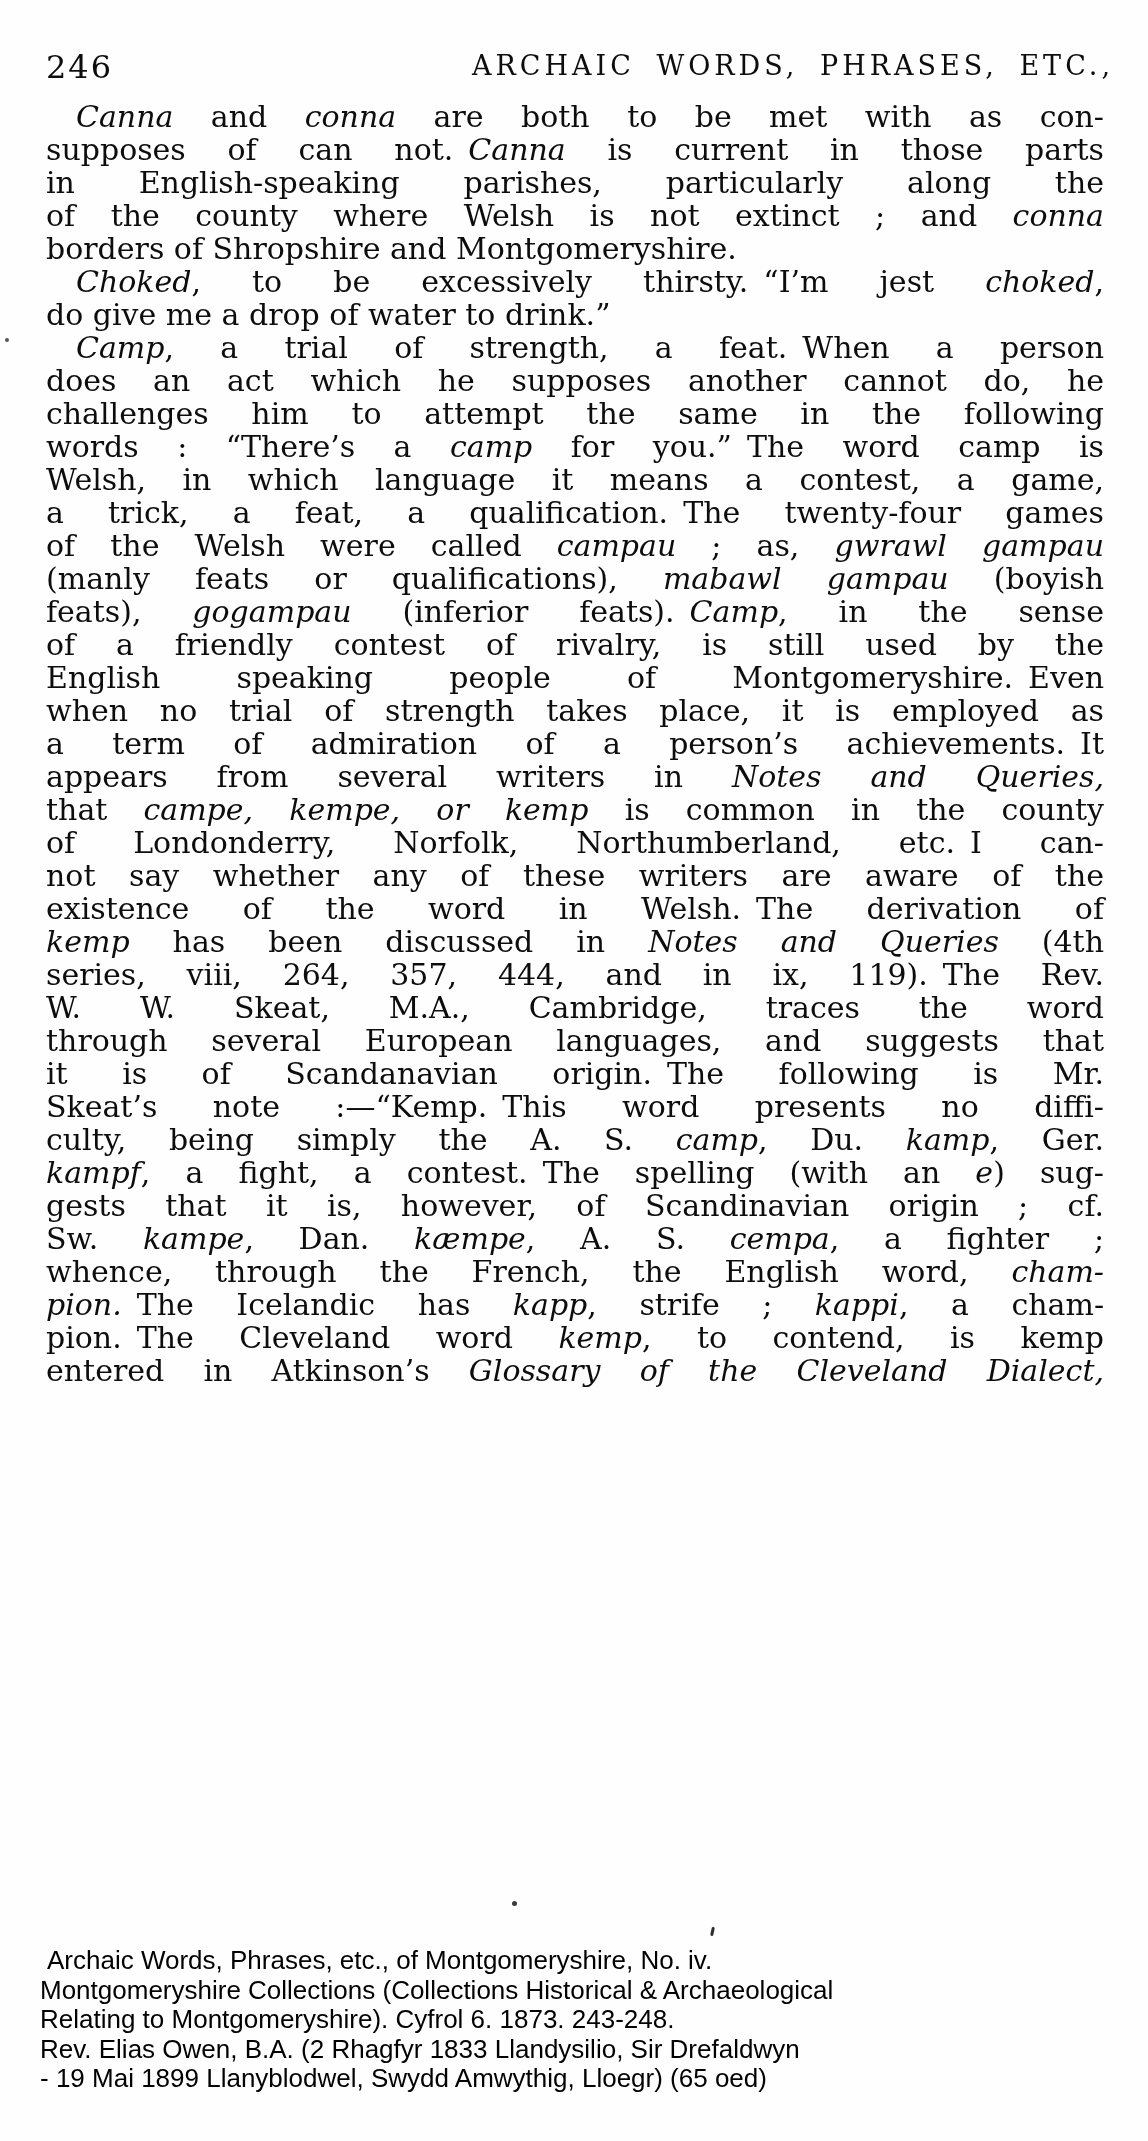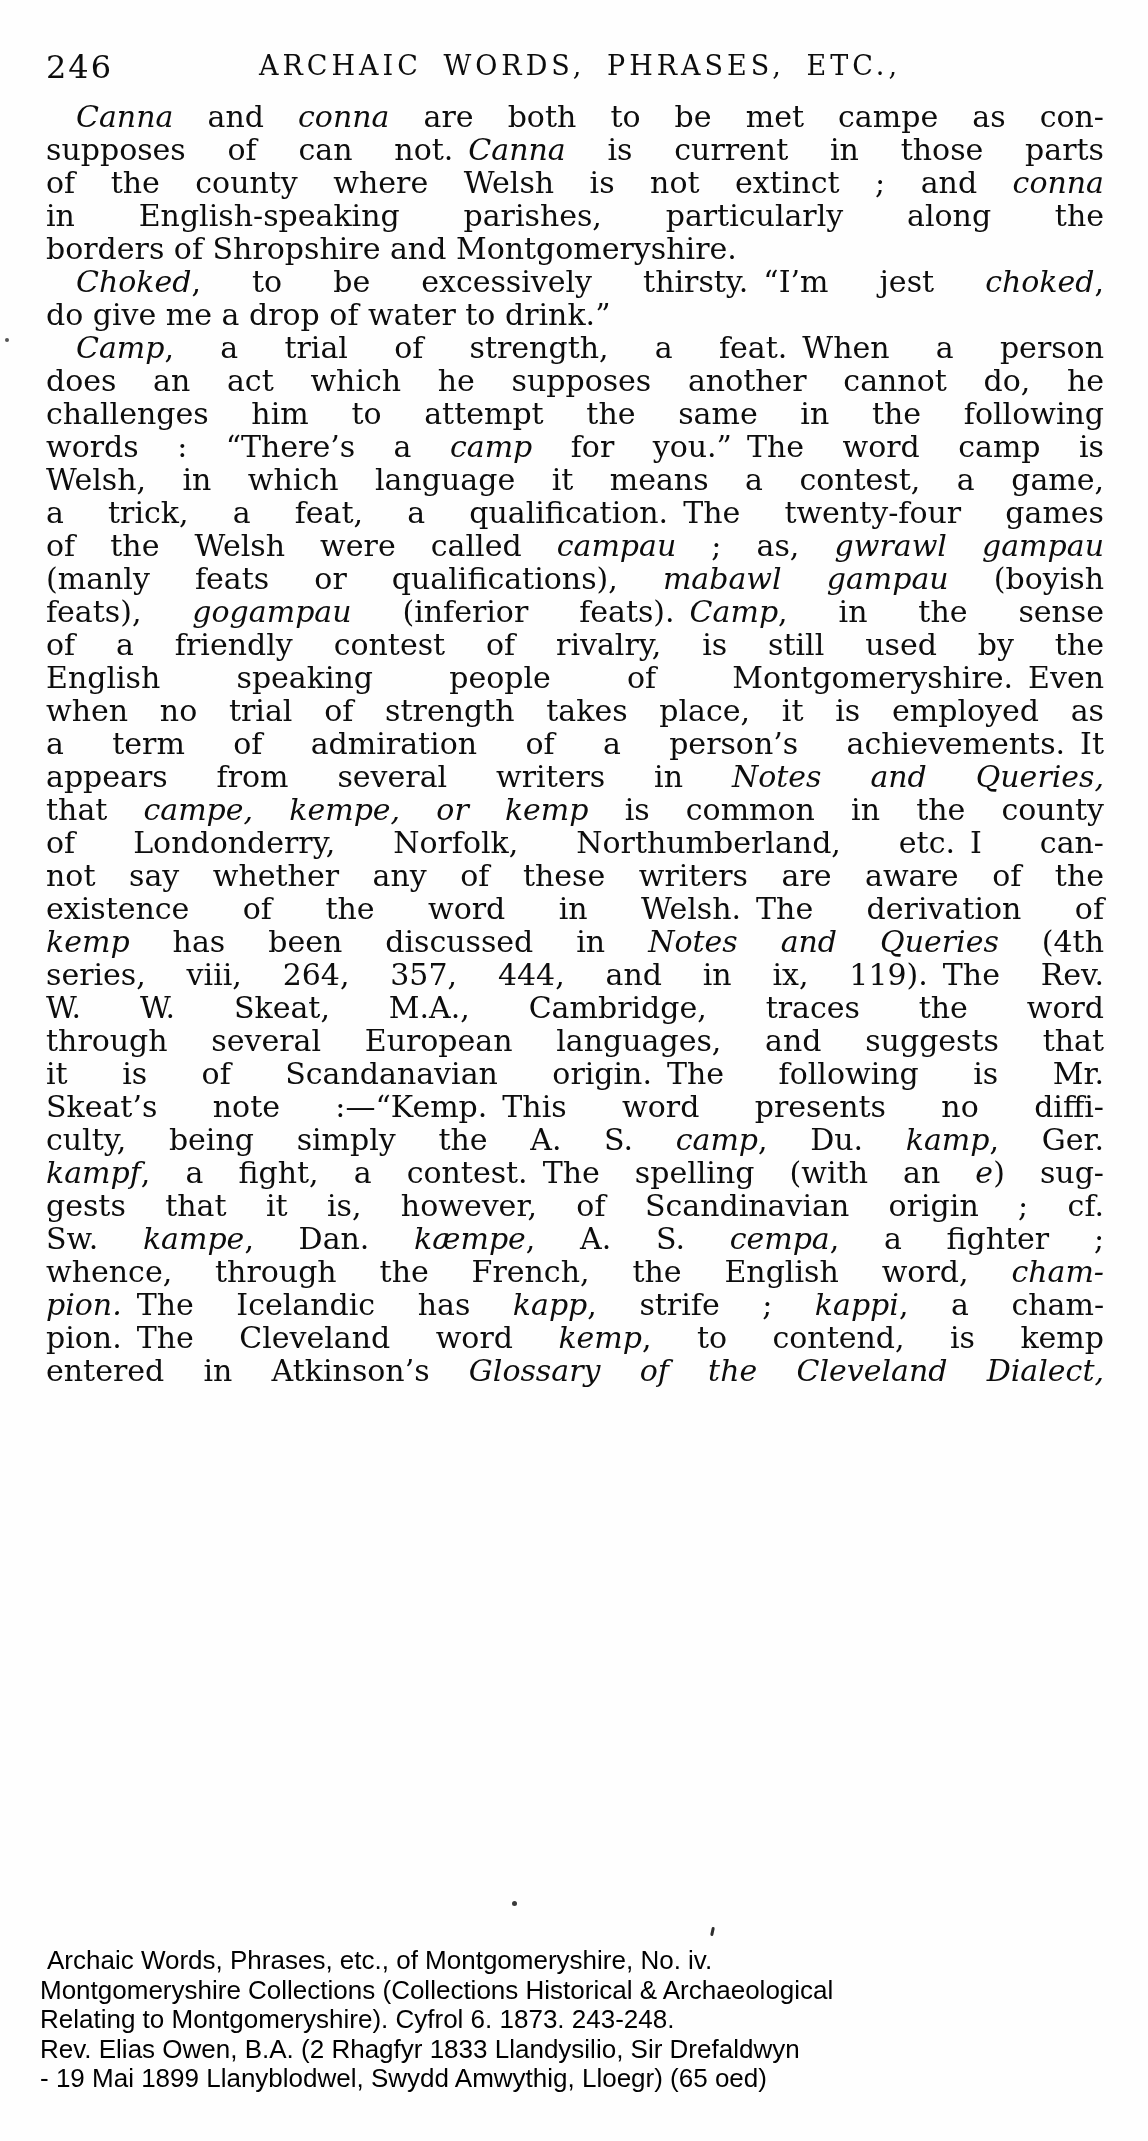--- a/index.html
+++ b/index.html
@@ -12,21 +12,21 @@
     font-family:"DejaVu Serif", serif;
     overflow:hidden;
     padding-left:12px;
   }
   .header{position:absolute;top:46px;left:46px;right:46px;height:42px;}
   .pagenum{
     position:absolute;left:0;top:2px;
     font-size:32px;letter-spacing:2px;
   }
   .running-title{
-    display:block;text-align:center;
+    display:block;text-align:right;
     font-size:27px;letter-spacing:4px;word-spacing:9px;
     padding-top:4px;
   }
   .body-text{
     position:absolute;top:100px;left:46px;width:1058px;
   }
   .tl{
     font-size:30px;line-height:33px;height:33px;
     text-align:justify;
     text-align-last:justify;
@@ -55,24 +55,24 @@
 <body>
 
 <div class="page">
 
   <div class="header">
     <span class="pagenum">246</span>
     <span class="running-title">ARCHAIC WORDS, PHRASES, ETC.,</span>
   </div>
 
   <div class="body-text">
-      <div class="tl ind"><span class="it">Canna</span><span> and </span><span class="it">conna</span><span> are both to be met campe as con-</span></div>
+      <div class="tl ind"><span class="it">Canna</span><span> and </span><span class="it">conna</span><span> are both to be met with as con-</span></div>
       <div class="tl"><span>supposes of can not. </span><span class="it">Canna</span><span> is current in those parts</span></div>
+      <div class="tl"><span>in English-speaking parishes, particularly along the</span></div>
       <div class="tl"><span>of the county where Welsh is not extinct ; and </span><span class="it">conna</span></div>
-      <div class="tl"><span>in English-speaking parishes, particularly along the</span></div>
       <div class="tl nj"><span>borders of Shropshire and Montgomeryshire.</span></div>
       <div class="tl ind"><span class="it">Choked</span><span>, to be excessively thirsty. “I’m jest </span><span class="it">choked</span><span>,</span></div>
       <div class="tl nj"><span>do give me a drop of water to drink.”</span></div>
       <div class="tl ind"><span class="it">Camp</span><span>, a trial of strength, a feat. When a person</span></div>
       <div class="tl"><span>does an act which he supposes another cannot do, he</span></div>
       <div class="tl"><span>challenges him to attempt the same in the following</span></div>
       <div class="tl"><span>words : “There’s a </span><span class="it">camp</span><span> for you.” The word camp is</span></div>
       <div class="tl"><span>Welsh, in which language it means a contest, a game,</span></div>
       <div class="tl"><span>a trick, a feat, a qualification. The twenty-four games</span></div>
       <div class="tl"><span>of the Welsh were called </span><span class="it">campau</span><span> ; as, </span><span class="it">gwrawl gampau</span></div>

